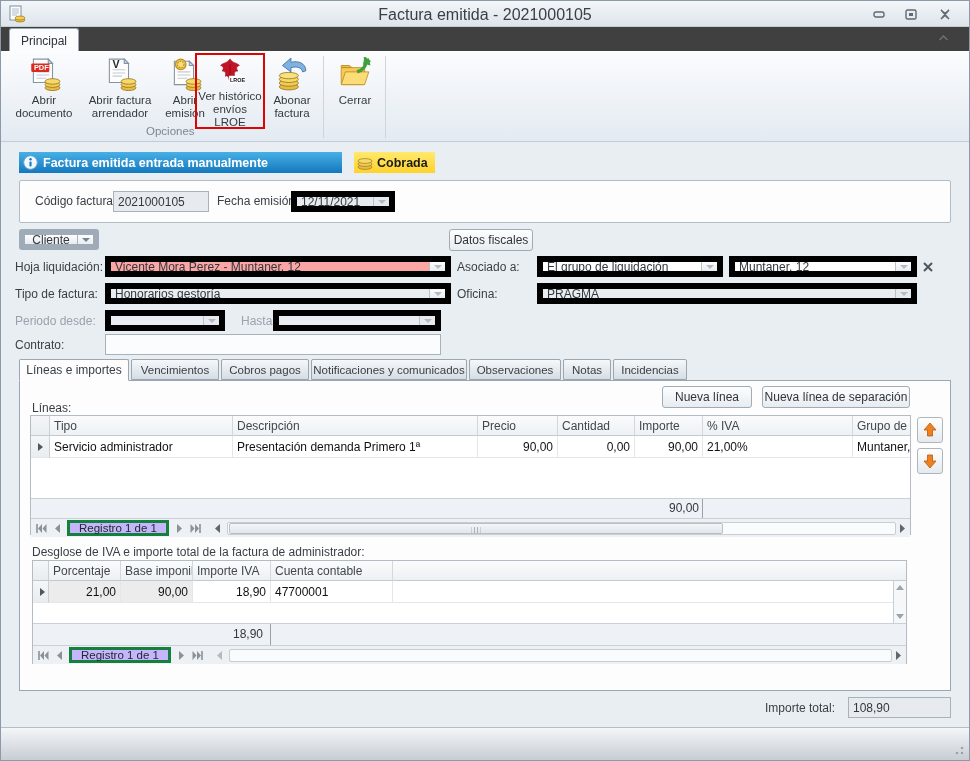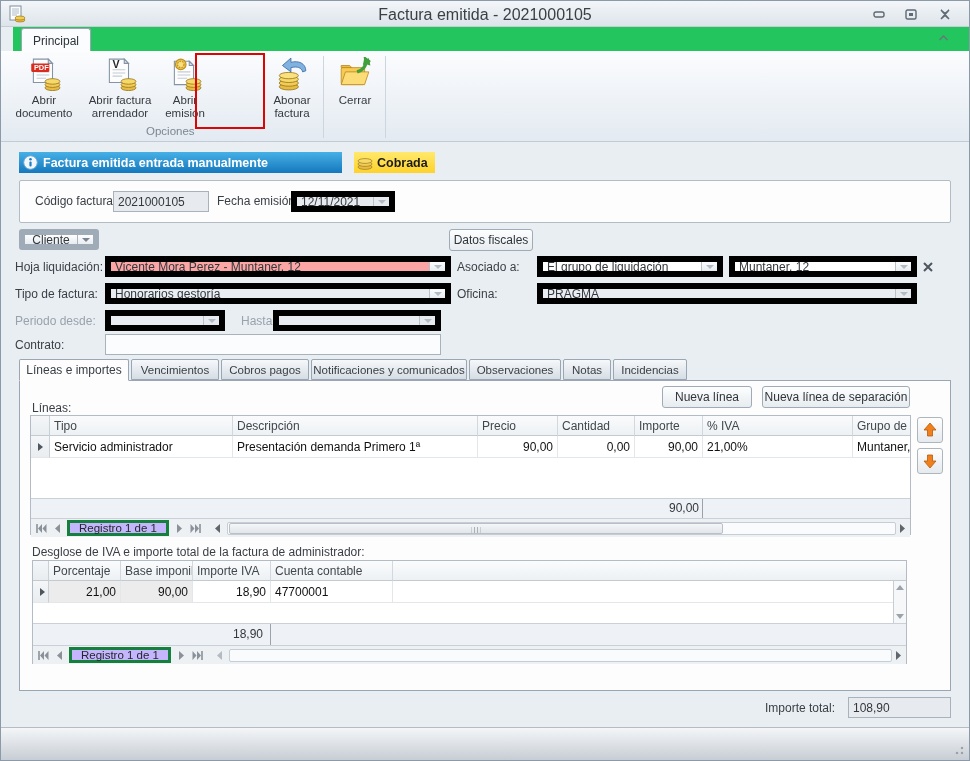--- a/index.html
+++ b/index.html
@@ -7,21 +7,21 @@
   body { font-family:"Liberation Sans", sans-serif; font-size:12px; color:#33383d; }
   #win { position:relative; width:970px; height:761px; background:#e9eef3; border:1px solid #8b99a8; overflow:hidden; }
 
   
   .titlebar { position:absolute; left:0; top:0; right:0; height:26px;
     background:linear-gradient(#f3f6f9,#dde4ea); border-bottom:1px solid #c6cdd5; }
   .title { position:absolute; left:0; right:0; top:5px; text-align:center; color:#3a4046; font-size:16px; }
   .winbtn { position:absolute; top:4px; width:28px; height:18px; display:flex; align-items:center; justify-content:center; cursor:default; }
 
   
-  .tabrow { position:absolute; left:12px; top:26px; right:0; height:24px; background:#22c55e; }
+  .tabrow { position:absolute; left:0; top:26px; right:0; height:24px; background:#404040; }
   .ribtab { position:absolute; left:8px; top:1px; width:70px; height:24px; background:#fafcfd;
     border:1px solid #9aa6b1; border-bottom:none; border-radius:3px 3px 0 0;
     display:flex; align-items:center; justify-content:center; font-size:12px; color:#2f343a; }
   .band { position:absolute; left:0; top:50px; right:0; height:91px;
     background:linear-gradient(#fbfcfe,#e3eaf1); border-top:1px solid #fdfefe; border-bottom:1px solid #c3ccd6; }
   .rbtn { position:absolute; top:3px; height:74px; display:flex; flex-direction:column; align-items:center;
     padding-top:2px; border-radius:3px; cursor:default; }
   .rbtn .cap { font-size:11.5px; line-height:13px; text-align:center; color:#353a40; margin-top:3px; }
   .hlbox { position:absolute; top:1px; height:76px; border:2px solid #dd0404; }
   .vsep { position:absolute; top:4px; height:82px; width:1px; background:#cdd5de; }
@@ -181,20 +181,29 @@
         <circle cx="12" cy="7" r="5" fill="#eec23f" stroke="#b98e22"></circle>
         <circle cx="12" cy="7" r="3" fill="#f7dd7d" stroke="#b98e22" stroke-dasharray="1.5 1"></circle>
         <ellipse cx="24" cy="29" rx="7" ry="2.6" fill="#e8bb43" stroke="#9a7a20" stroke-width="0.8"></ellipse>
         <ellipse cx="24" cy="26" rx="7" ry="2.6" fill="#f2cc55" stroke="#9a7a20" stroke-width="0.8"></ellipse>
         <ellipse cx="24" cy="23" rx="7" ry="2.6" fill="#f7d969" stroke="#9a7a20" stroke-width="0.8"></ellipse>
       </svg>
       <div class="cap"><span>Abrir</span><br><span>emisión</span></div>
     </div>
 
     <div class="hlbox" style="left:194px;width:70px"></div>
+    <div class="rbtn" style="left:196px;width:66px">
+      <svg width="34" height="34" viewBox="0 0 32 32">
+        <path d="M16 2 C13 7 8 6 6 9 C9.5 10 9.5 12.5 7.5 15 C11 15 12 17 11 20.5 C13.5 19.5 15 21 15 24.5 L17 24.5 C17 21 18.5 19.5 21 20.5 C20 17 21 15 24.5 15 C22.5 12.5 22.5 10 26 9 C24 6 19 7 16 2 Z" fill="#c41325" stroke="#8e0d1b" stroke-width="0.6"></path>
+        <path d="M16 8 L16 27" stroke="#8e0d1b" stroke-width="1.2"></path>
+        <rect x="15" y="20" width="16" height="8" fill="#ffffff"></rect>
+        <text x="16" y="26.5" font-size="5.8" font-weight="bold" fill="#111" font-family="Liberation Sans, sans-serif">LROE</text>
+      </svg>
+      <div class="cap"><span>Ver histórico</span><br><span>envíos LROE</span></div>
+    </div>
 
     <div class="rbtn" style="left:266px;width:50px">
       <svg width="34" height="34" viewBox="0 0 32 32">
         <ellipse cx="13" cy="28" rx="9" ry="3" fill="#e8bb43" stroke="#9a7a20" stroke-width="0.8"></ellipse>
         <ellipse cx="13" cy="24.5" rx="9" ry="3" fill="#f2cc55" stroke="#9a7a20" stroke-width="0.8"></ellipse>
         <ellipse cx="13" cy="21" rx="9" ry="3" fill="#f7d969" stroke="#9a7a20" stroke-width="0.8"></ellipse>
         <ellipse cx="13" cy="17.5" rx="9" ry="3" fill="#fae07e" stroke="#9a7a20" stroke-width="0.8"></ellipse>
         <path d="M29 13 C29 6 22 3 15 5 L15 1 L7 8 L15 14 L15 10 C21 8.5 25 10 26 14 Z" fill="#7fb2e0" stroke="#3f6fa5" stroke-width="0.8"></path>
       </svg>
       <div class="cap"><span>Abonar</span><br><span>factura</span></div>

